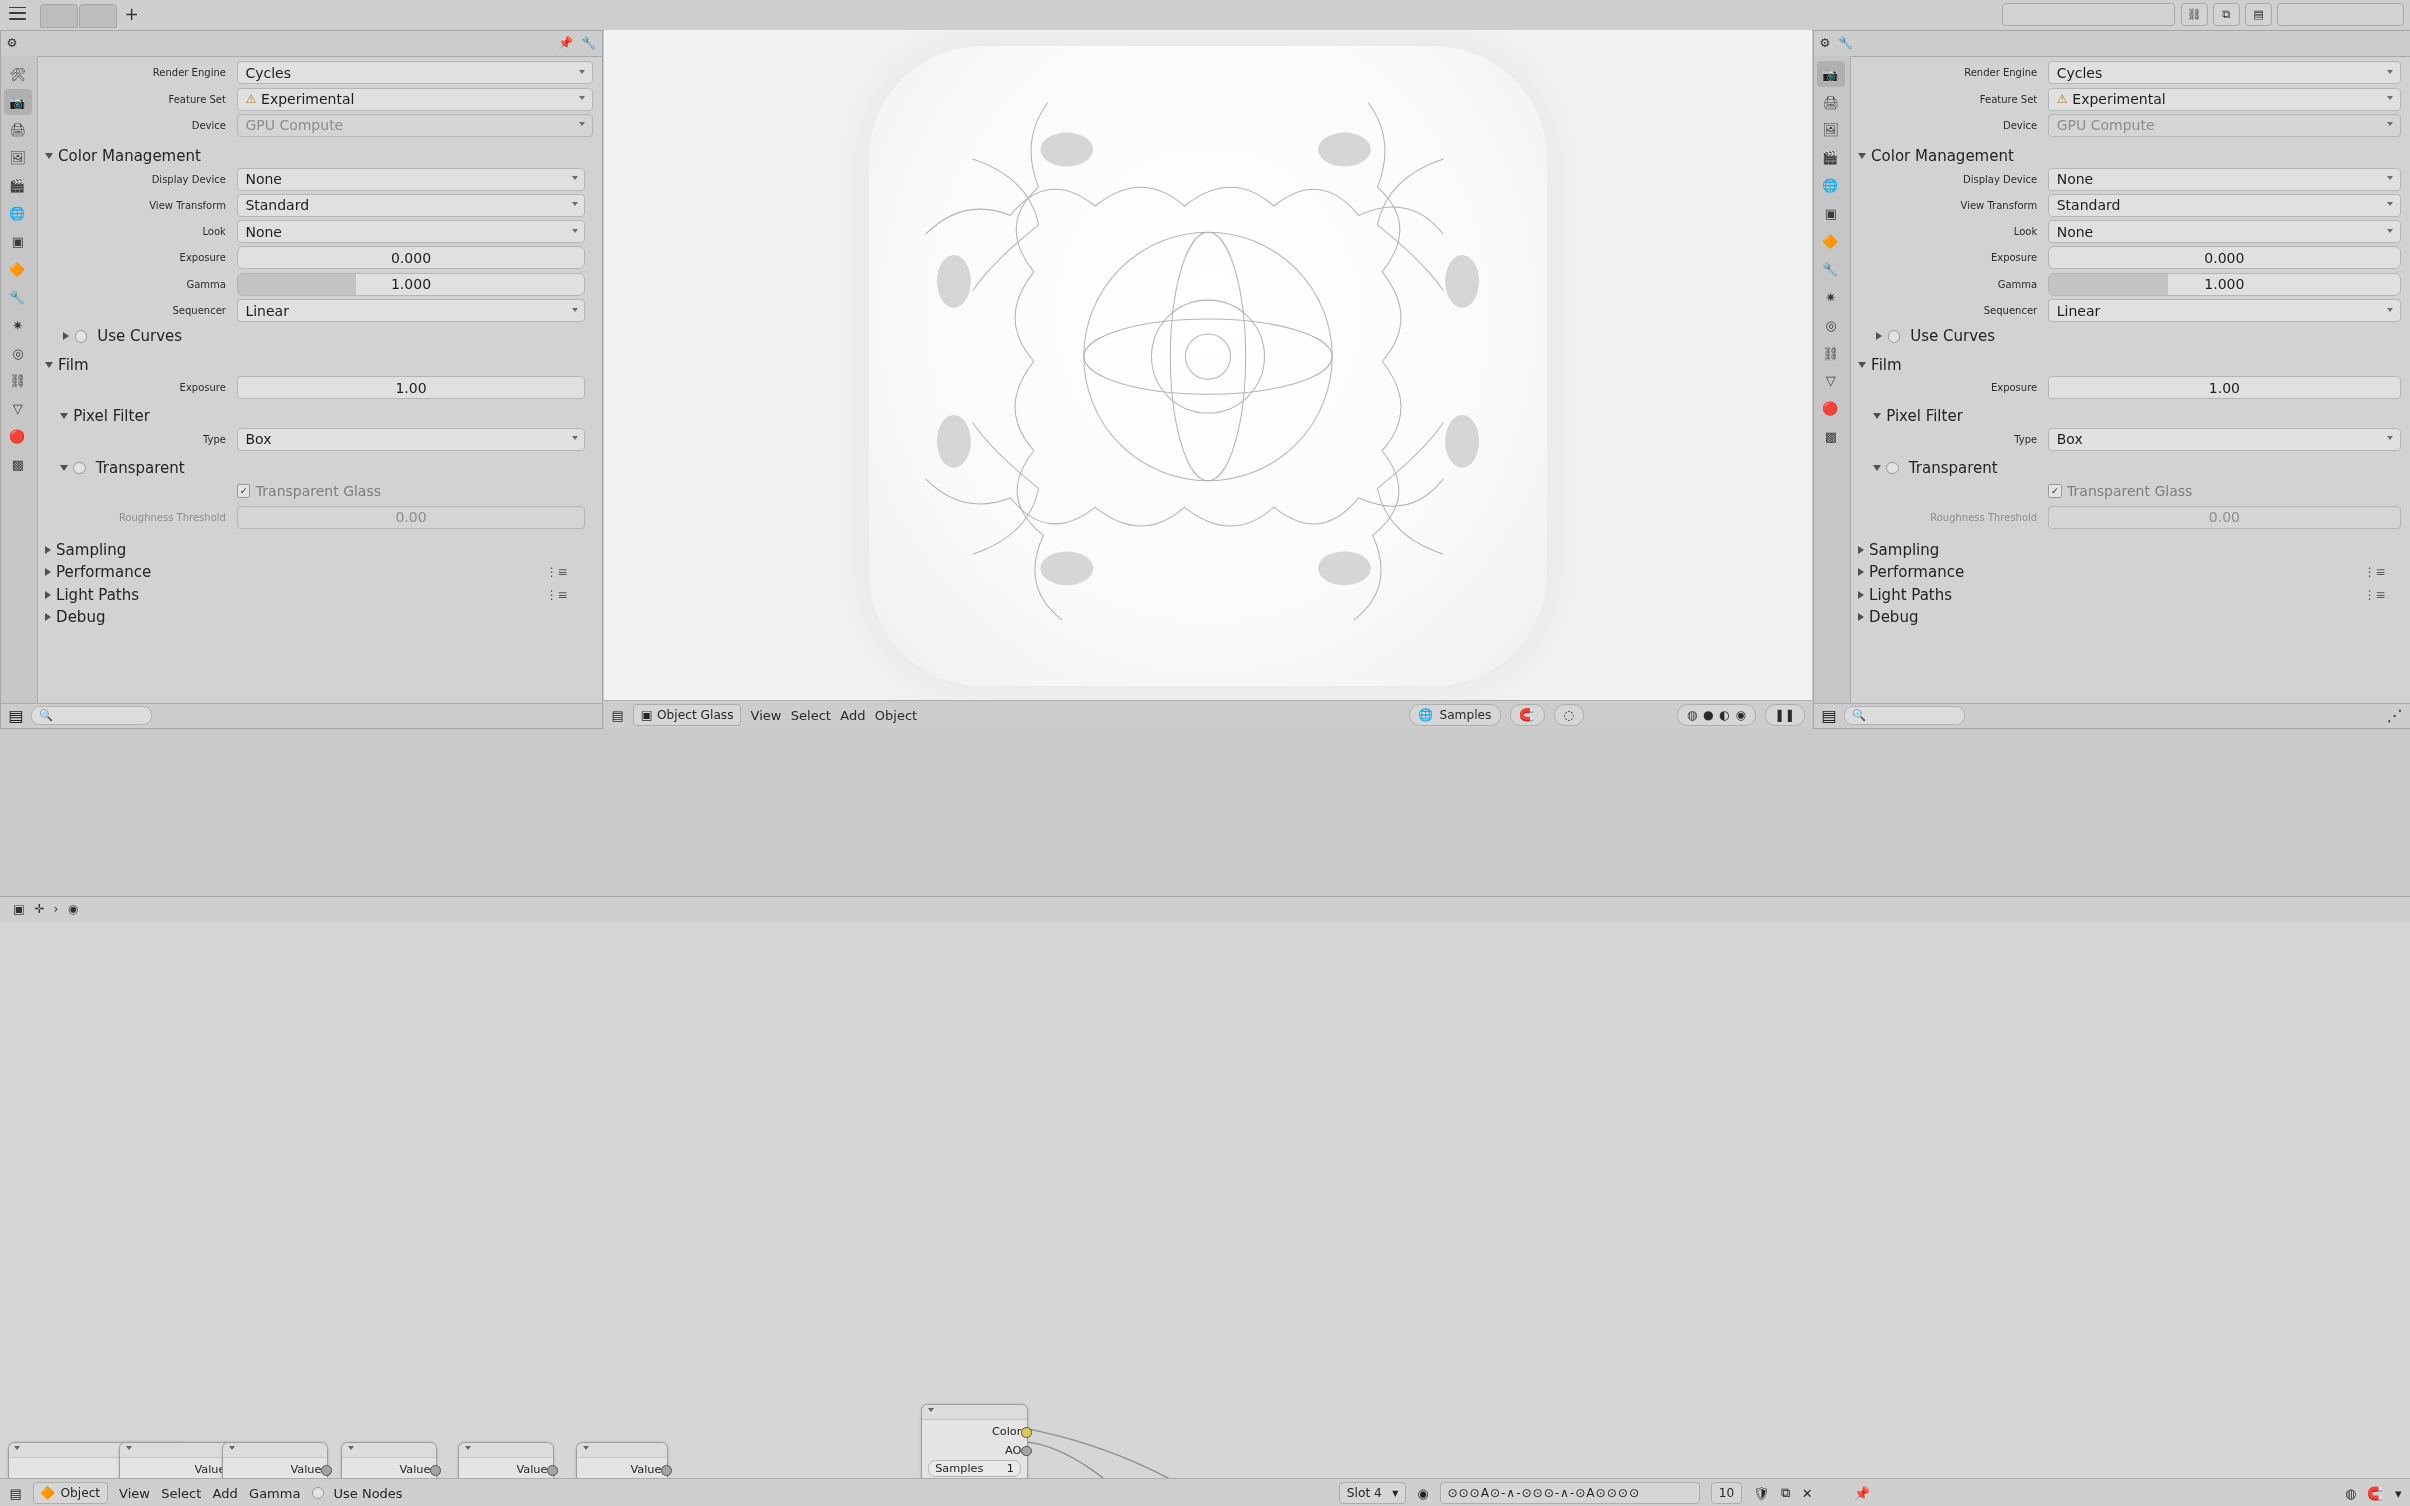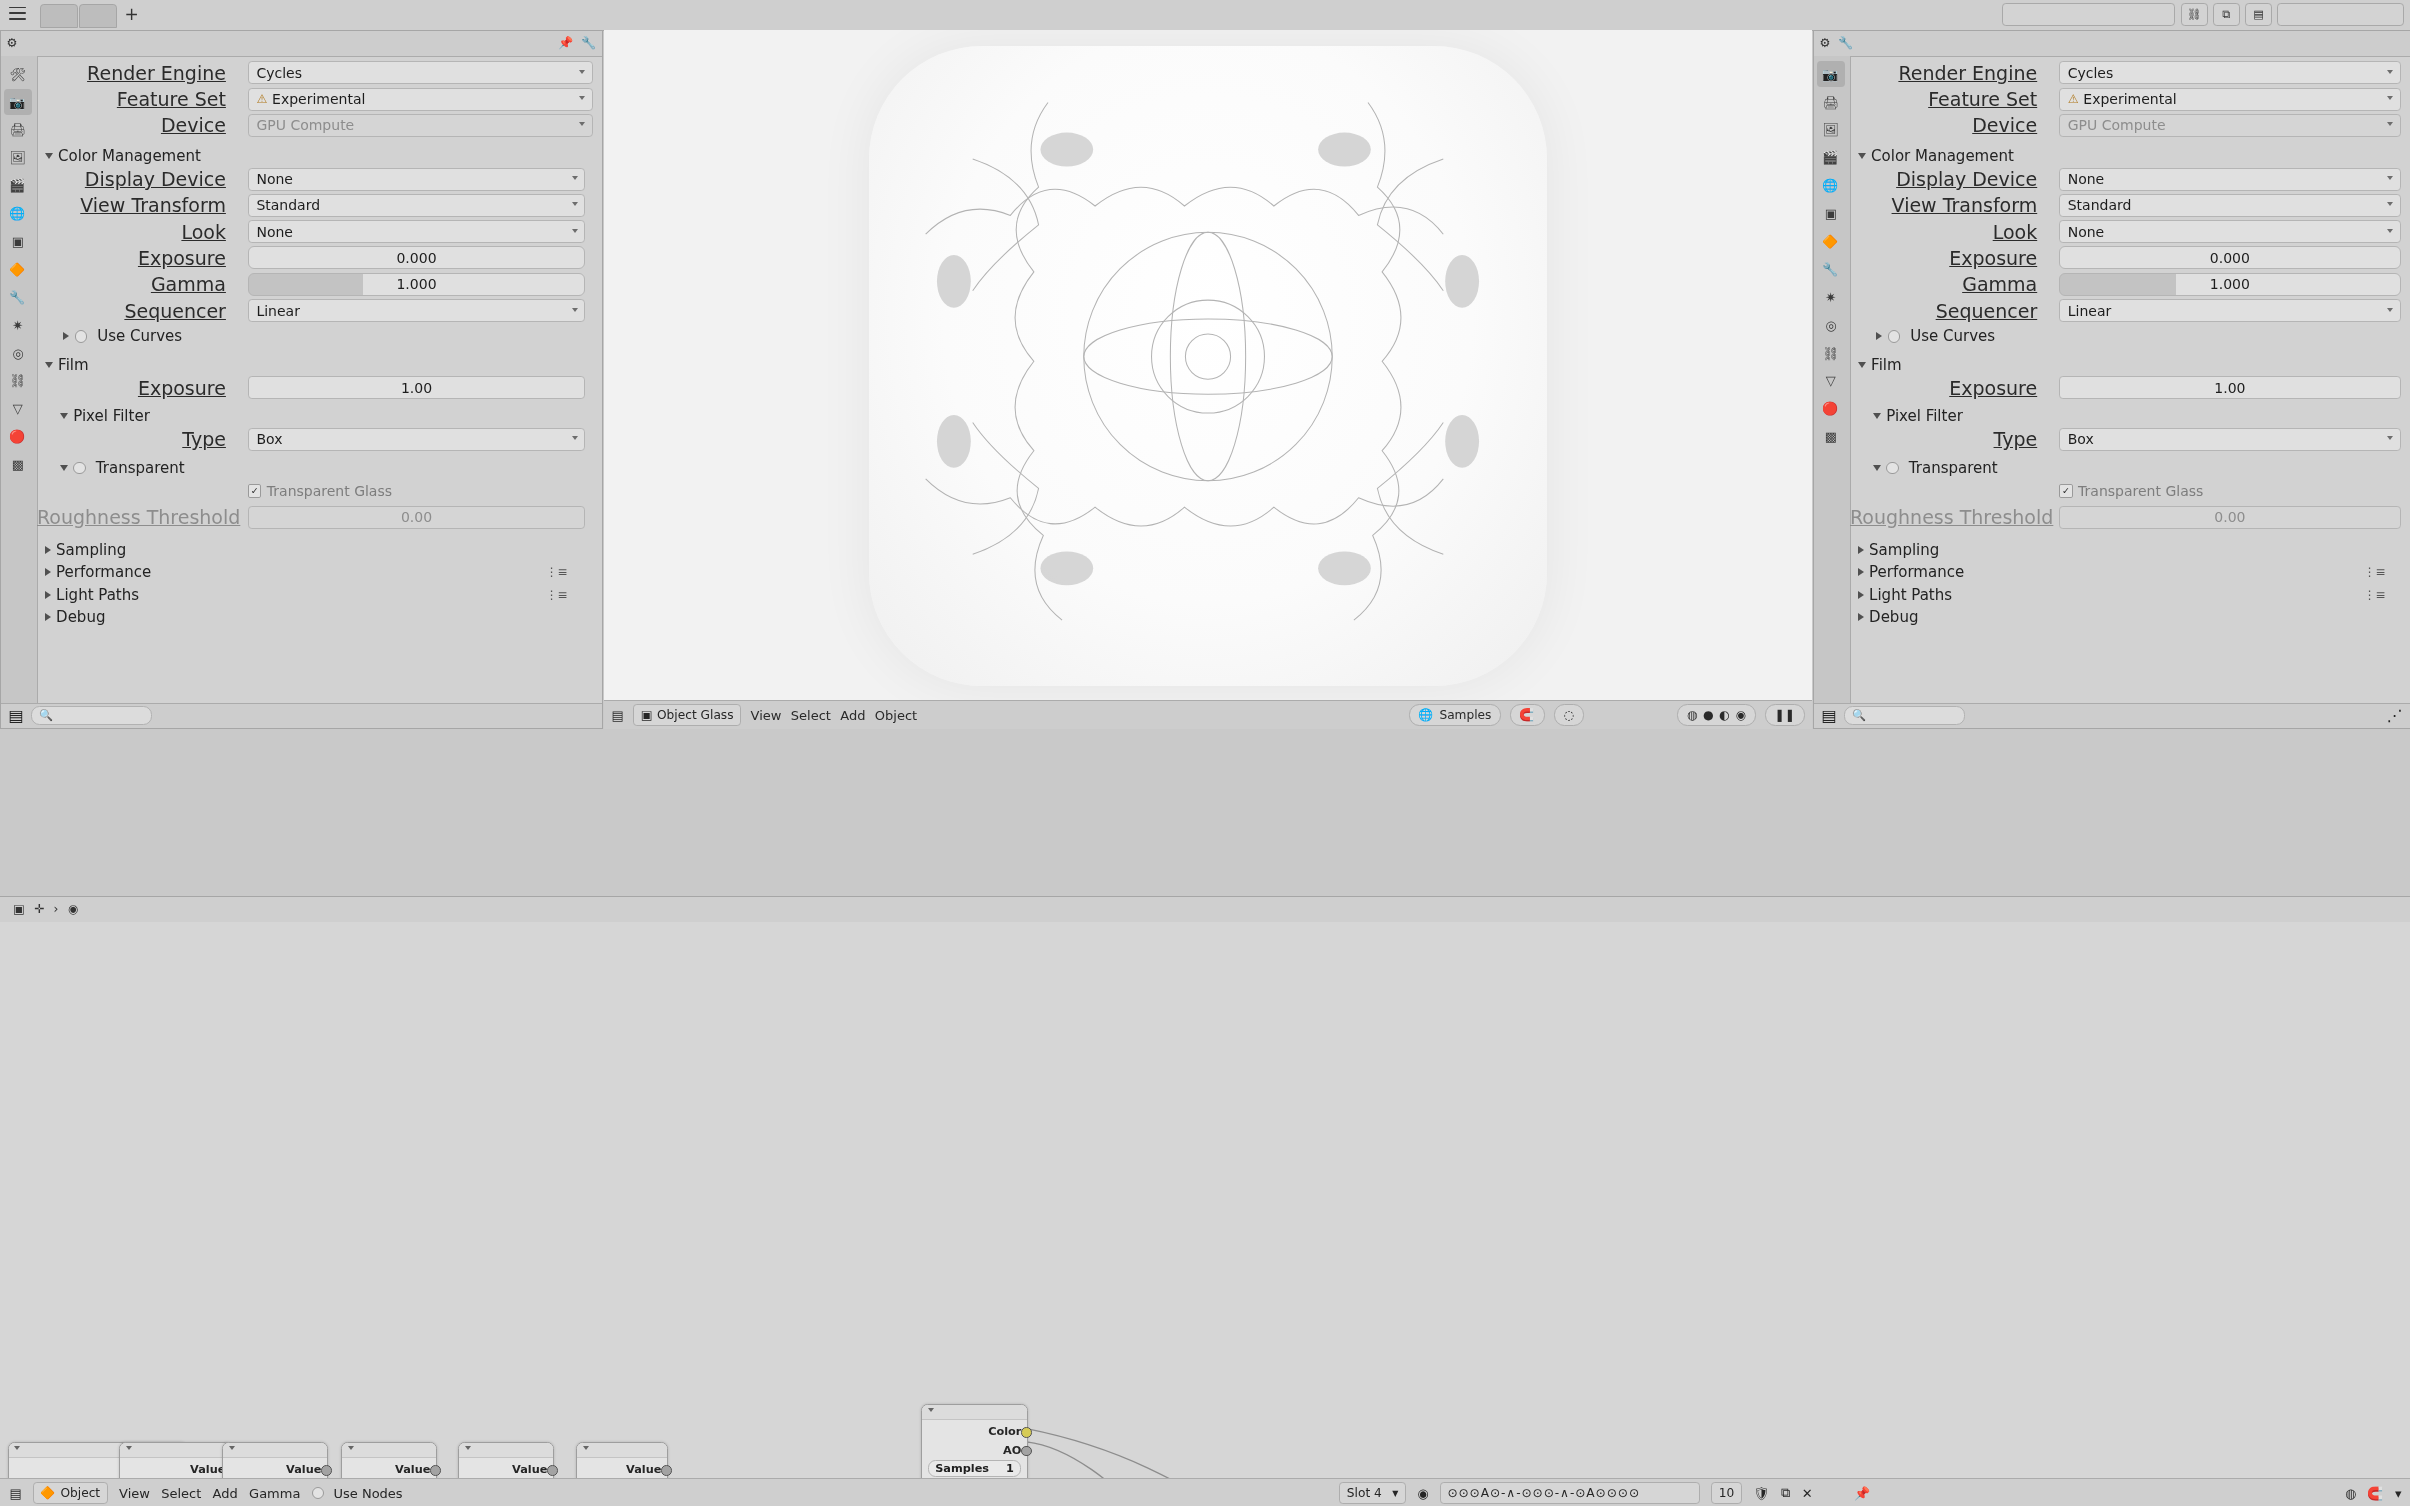--- a/index.html
+++ b/index.html
@@ -24,21 +24,21 @@
   .editor{position:absolute;background:#d2d2d2;border:0.9px solid #a6a6a6;box-sizing:border-box;}
   .hdrbar{height:24.5px;background:#cdcdcd;border-bottom:0.9px solid #ababab;display:flex;align-items:center;padding:0 5.6px;gap:7.5px;font-size:12.2px;color:#2c2c2c;}
 
   
   .props{overflow:hidden;}
   .ptabs{position:absolute;left:0;top:24.5px;width:36px;bottom:0;background:#c6c6c6;border-right:0.9px solid #ababab;padding-top:3.8px;}
   .ptab{width:28px;height:26px;margin:1.9px 2.8px;display:flex;align-items:center;justify-content:center;border-radius:3.8px;color:#3c3c3c;font-size:13px;}
   .ptab.active{background:#b0b0b0;}
   .pbody{position:absolute;left:36px;right:0;top:24.5px;bottom:0;overflow:hidden;padding-top:5.6px;}
   .row{display:flex;align-items:center;height:23.5px;margin:0 9.4px 2.8px 0;}
-  .lbl{width:34%;text-align:right;padding-right:22px;font-size:19px;color:#2b2b2b;white-space:nowrap;overflow:hidden;text-decoration:underline;}
+  .lbl{width:34%;text-align:right;padding-right:11px;font-size:10px;color:#2b2b2b;white-space:nowrap;overflow:hidden;}
   .fld{flex:1;height:21px;background:#e0e0e0;border:0.9px solid #b5b5b5;border-radius:3.8px;display:flex;align-items:center;padding:0 7.5px;font-size:14px;color:#1d1d1d;position:relative;}
   .fld.dim{background:#d5d5d5;color:#8d8d8d;}
   .fld .caret{position:absolute;right:6.6px;top:7.5px;width:0;height:0;border-left:3.8px solid transparent;border-right:3.8px solid transparent;border-top:4.7px solid #6d6d6d;}
   .fld.center{justify-content:center;}
   .fld.slider{background:linear-gradient(to right,#c3c3c3 0 34%,#e0e0e0 34% 100%);border-radius:6px;}
   .fld.slider.full{background:#e0e0e0;}
   .sect{display:flex;align-items:center;height:22.6px;font-size:15px;color:#232323;padding-left:7.5px;gap:5.6px;}
   .tri{width:0;height:0;border-top:4.7px solid transparent;border-bottom:4.7px solid transparent;border-left:6.6px solid #505050;}
   .tri.open{border-left:4.7px solid transparent;border-right:4.7px solid transparent;border-top:6.6px solid #505050;border-bottom:none;}
   .radio{width:10.4px;height:10.4px;border-radius:50%;border:0.9px solid #9a9a9a;background:#e3e3e3;display:inline-block;margin-right:4.7px;}
@@ -53,21 +53,21 @@
   .vp-render{position:absolute;left:50%;top:48%;transform:translate(-50%,-50%);width:678px;height:640px;}
   .vp-shape{position:absolute;left:0;top:0;width:678px;height:640px;background:radial-gradient(ellipse at 50% 42%,#ffffff 0%,#fbfbfb 55%,#efefef 100%);border-radius:113px;box-shadow:0 0 56px rgba(0,0,0,.06);}
   .vbar{position:absolute;left:0;right:0;height:28px;background:#cdcdcd;border-top:0.9px solid #ababab;display:flex;align-items:center;padding:0 7.5px;gap:9.4px;font-size:13px;color:#2a2a2a;}
   .vbtn{height:20px;background:#d6d6d6;border:0.9px solid #aeaeae;border-radius:3.8px;display:flex;align-items:center;padding:0 6.6px;gap:4.7px;font-size:12.2px;color:#262626;}
   .pill{height:20px;border-radius:10.4px;background:#d6d6d6;border:0.9px solid #aeaeae;display:flex;align-items:center;padding:0 8.5px;gap:5.6px;font-size:12.2px;}
 
   
   .nodeed{position:absolute;left:0;top:896px;width:2411px;height:610px;background:#d6d6d6;border-top:0.9px solid #a6a6a6;overflow:hidden;}
   .breadcrumb{position:absolute;left:0;top:0;height:24.5px;width:100%;background:#cfcfcf;border-bottom:0.9px solid #ababab;display:flex;align-items:center;gap:9.4px;padding:0 13px;font-size:12.2px;color:#333;}
   .nodecanvas{position:absolute;left:0;top:24.5px;right:0;bottom:28px;background:#d6d6d6;overflow:hidden;}
-  .node{position:absolute;background:#e4e4e4;border:0.9px solid #9e9e9e;border-radius:6.6px;box-shadow:0 0.9px 2.8px rgba(0,0,0,.18);font-size:12.2px;color:#1f1f1f;font-weight:bold;}
+  .node{position:absolute;background:#e4e4e4;border:0.9px solid #9e9e9e;border-radius:6.6px;box-shadow:0 0.9px 2.8px rgba(0,0,0,.18);font-size:12.2px;color:#1f1f1f;}
   .nhead{height:14px;border-radius:5.6px 5.6px 0 0;background:#dcdcdc;border-bottom:0.9px solid #c4c4c4;position:relative;}
   .nhead .tz{position:absolute;left:5.6px;top:3.8px;width:0;height:0;border-left:3.8px solid transparent;border-right:3.8px solid transparent;border-top:4.7px solid #656565;}
   .nbody{padding:3.8px 5.6px 5.6px 5.6px;}
   .nrow{height:16px;display:flex;align-items:center;position:relative;margin-bottom:2.8px;justify-content:center;}
   .nrow.right{justify-content:flex-end;}
   .nval{flex:1;height:15px;background:#e9e9e9;border:0.9px solid #b4b4b4;border-radius:7.5px;display:flex;align-items:center;justify-content:space-between;padding:0 6.6px;font-size:11.3px;}
   .sock{position:absolute;width:8.5px;height:8.5px;border-radius:50%;border:0.9px solid #555;top:3.8px;}
   .sock.r{right:-10.4px;}
   .s-gray{background:#a3a3a3;}
   .s-blue{background:#6a86cf;}

